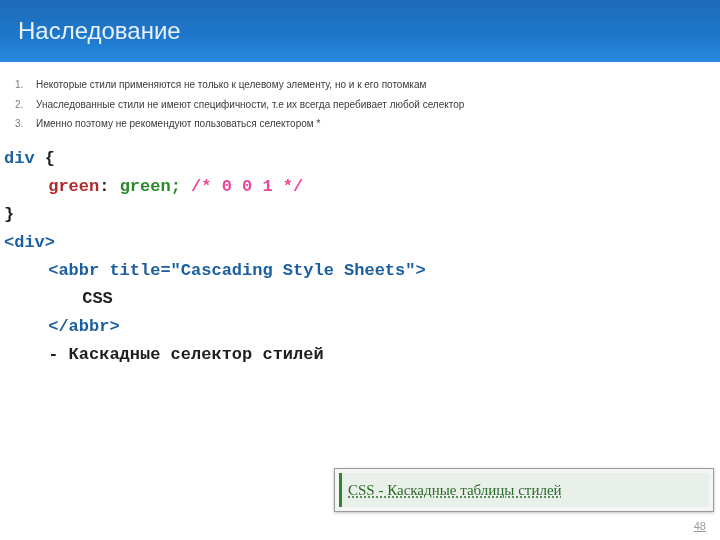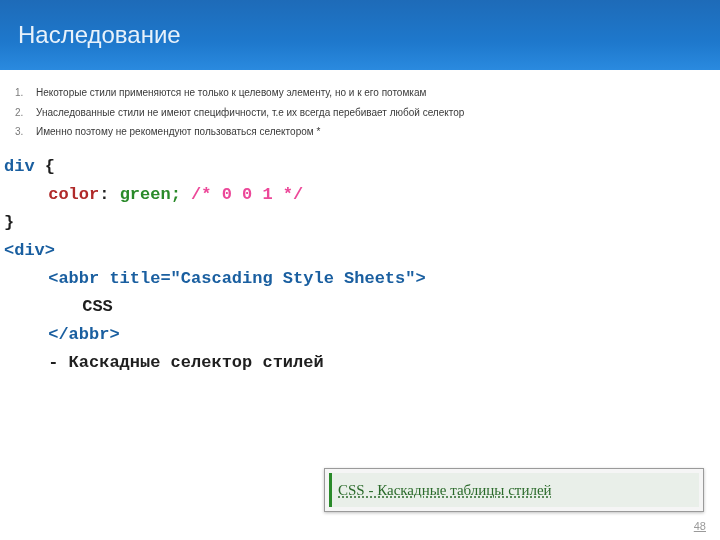--- a/index.html
+++ b/index.html
@@ -5,21 +5,21 @@
   * { box-sizing: border-box; }
   html, body { margin:0; padding:0; }
   body {
     width:720px; height:540px;
     font-family: Arial, Helvetica, sans-serif;
     background:#ffffff;
     position:relative;
     overflow:hidden;
   }
   .header {
-    height:70px;
+    height:62px;
     background: linear-gradient(to bottom, #1e6bb8 0%, #1e78cc 60%, #2a8adf 100%);
     display:flex;
     align-items:center;
     padding-left:18px;
   }
   .header h1 {
     margin:0;
     font-weight:400;
     font-size:24px;
     color:#e8f2fb;
@@ -44,21 +44,21 @@
   }
   .code .kw   { color:#1a5fa0; }
   .code .pr   { color:#b02a2a; }
   .code .val  { color:#2a8a2a; }
   .code .cm   { color:#ec4899; font-weight:bold; }
   .code .pl   { color:#1f1f1f; }
   .code .ind1 { display:inline-block; width:34px; }
   .code .ind2 { display:inline-block; width:68px; }
   .snap {
     position:absolute;
-    right:16px; bottom:28px;
+    right:6px; bottom:28px;
     width:380px; height:44px;
     border:1px solid #9a9a9a;
     box-shadow: 0 1px 3px rgba(0,0,0,0.25);
     background:#f5f5f5;
   }
   .snap-inner {
     margin:4px;
     height:calc(100% - 8px);
     background:#e9efe9;
     border-left:3px solid #2a8a2a;
@@ -94,21 +94,21 @@
   </ol>
 
   <div class="code">
     <div>
       <span class="kw">div</span>
       <span class="pl"> </span>
       <span class="pl">{</span>
     </div>
     <div>
       <span class="ind1"></span>
-      <span class="pr">color</span><span class="pl">: </span><span class="val">green;</span>
+      <span class="pr">green</span><span class="pl">: </span><span class="val">green;</span>
       <span class="pl"> </span>
       <span class="cm">/* 0 0 1 */</span>
     </div>
     <div>
       <span class="pl"> </span><span class="pl">}</span>
     </div>
     <div><span class="kw">&lt;div&gt;</span></div>
     <div>
       <span class="ind1"></span>
       <span class="kw">&lt;abbr title="Cascading Style Sheets"&gt;</span>

